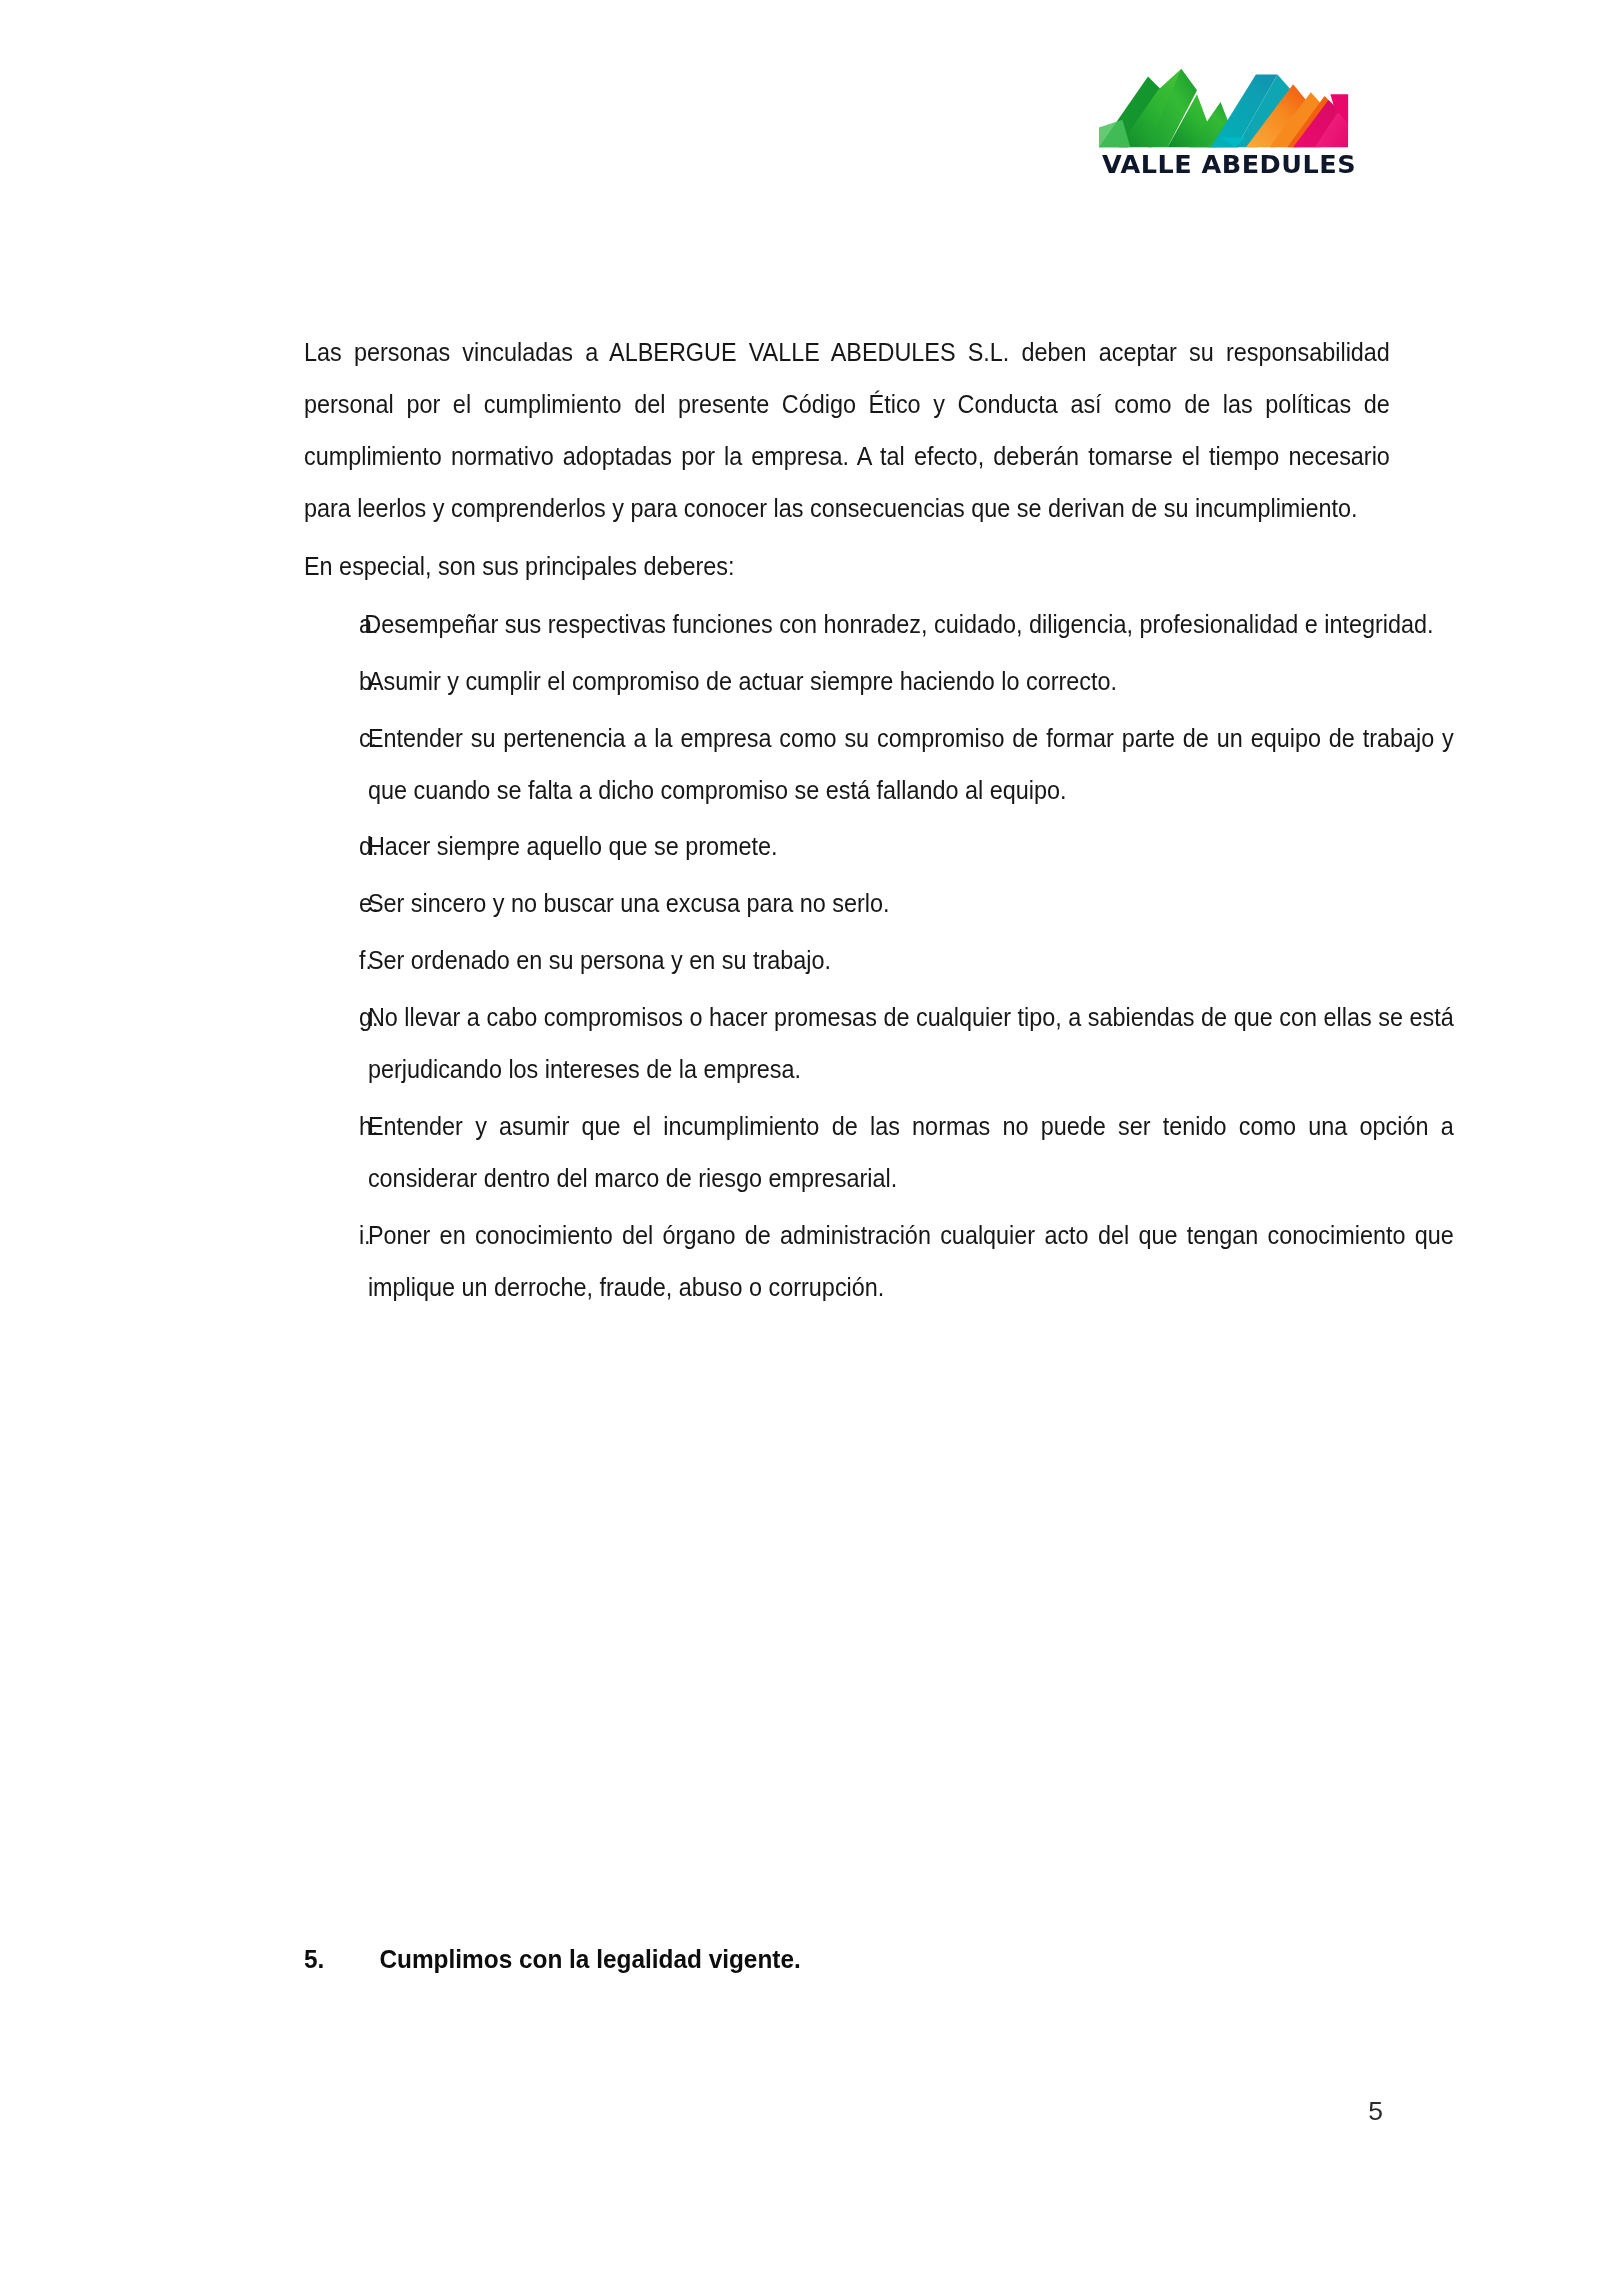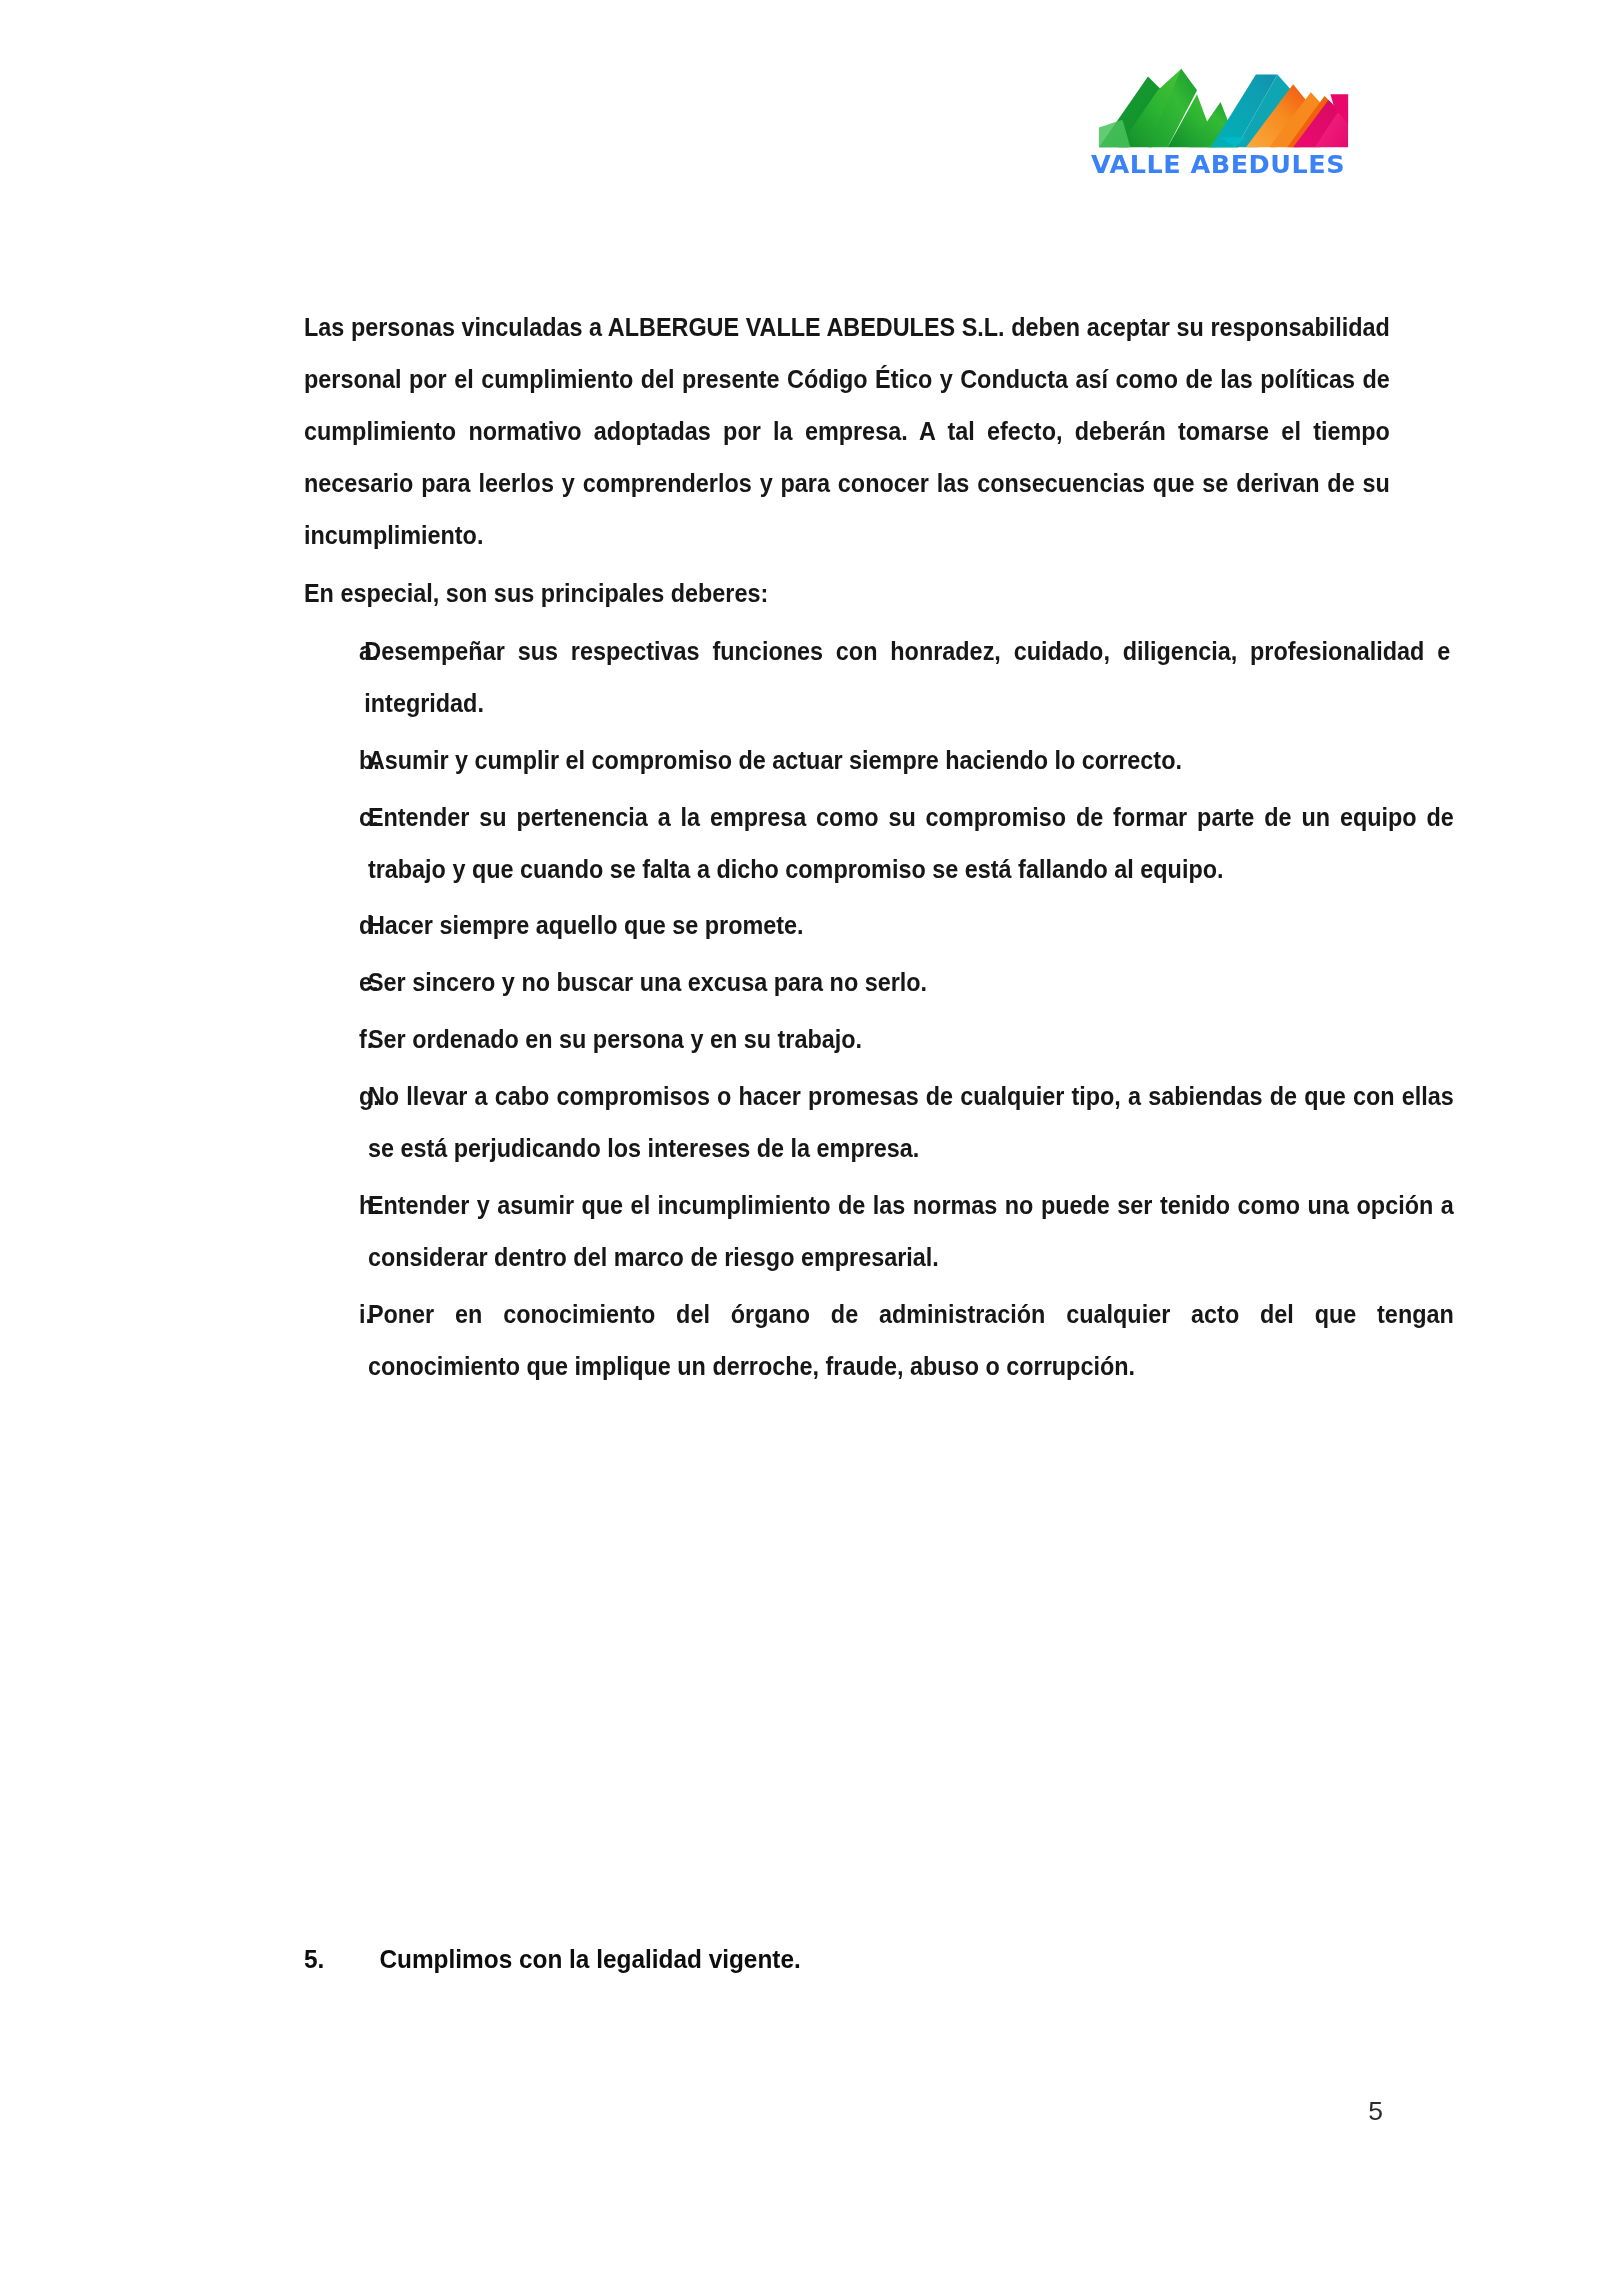--- a/index.html
+++ b/index.html
@@ -38,36 +38,35 @@
     left: 0;
     top: 0;
     width: 265px;
     height: 103px;
   }
   .logo-word {
     position: absolute;
     left: 0;
     top: 98px;
     width: 265px;
-    text-align: left;
+    text-align: right;
     font-family: "DejaVu Sans", sans-serif;
     font-weight: bold;
     font-size: 25.5px;
     letter-spacing: 0.5px;
-    color: #3b82f6;
+    color: #0f172a;
     white-space: nowrap;
   }
 
   
   .content {
     position: absolute;
     left: 304px;
-    top: 301px;
+    top: 326px;
     width: 1086px;
-    font-weight: bold;
   }
   .para {
     font-family: "Liberation Sans", sans-serif;
     font-size: 26px;
     line-height: 52px;
     color: #171717;
     text-align: justify;
     text-justify: inter-word;
     margin: 0 0 5.9px 0;
     transform: scaleX(0.90);

